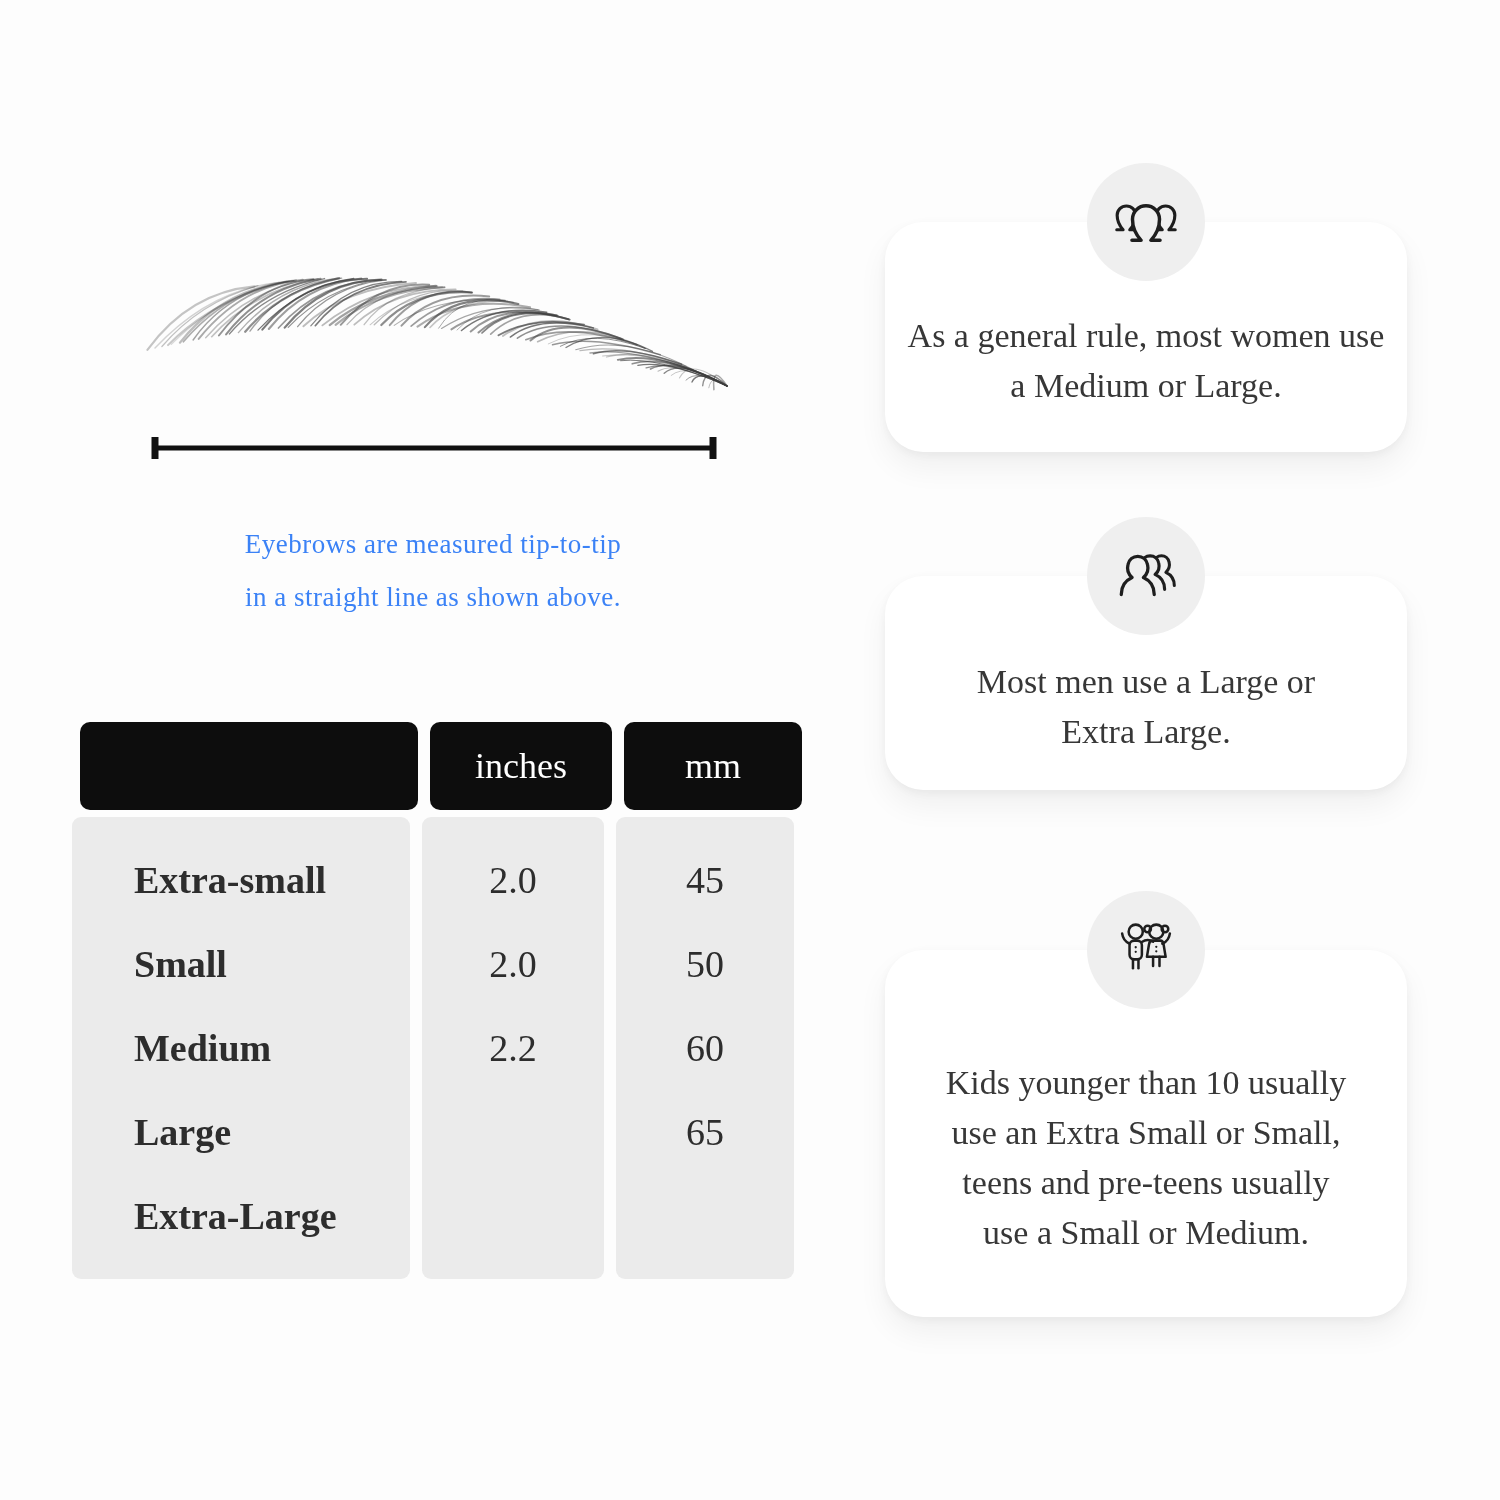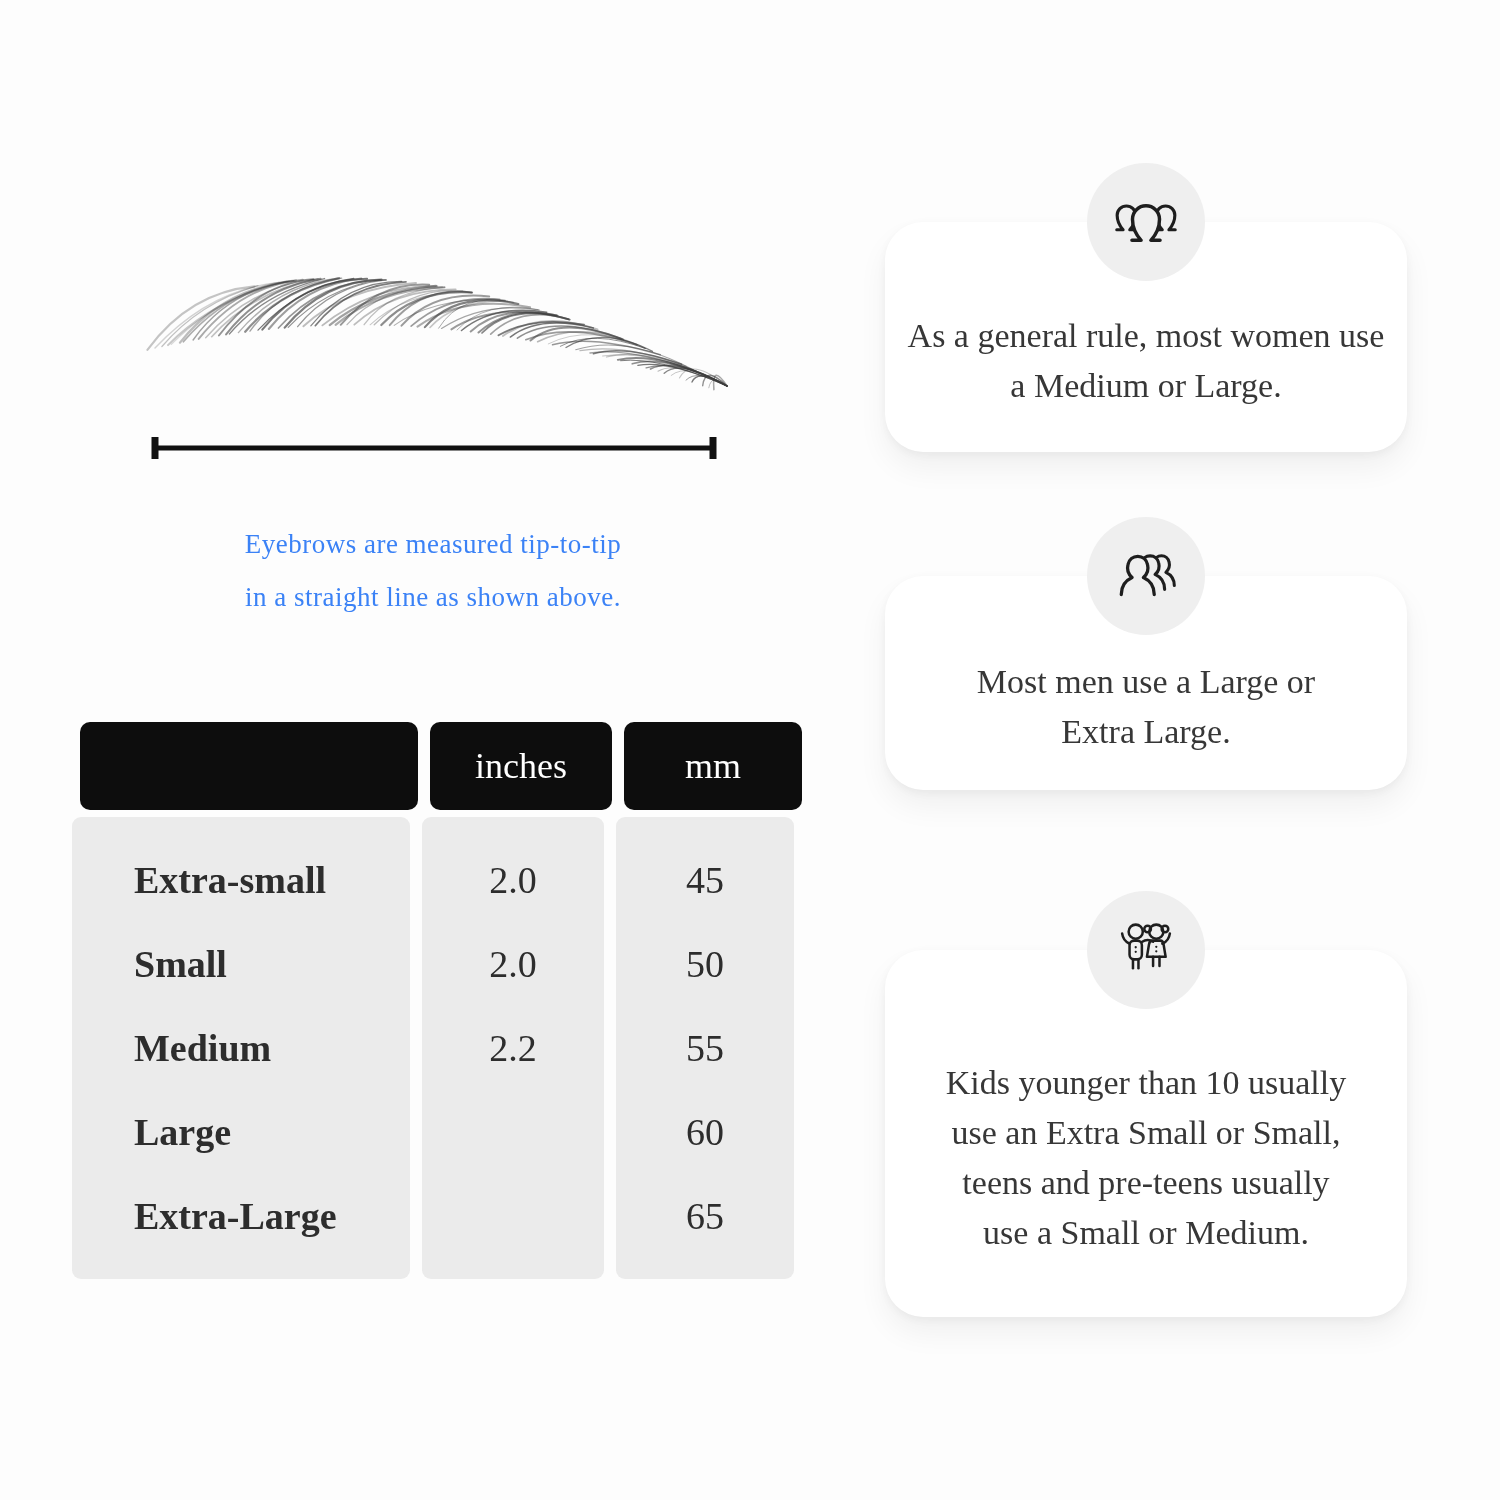--- a/index.html
+++ b/index.html
@@ -158,21 +158,20 @@
       <div class="trow">Extra-Large</div>
     </div>
     <div class="tcol nums">
       <div class="trow">2.0</div>
       <div class="trow">2.0</div>
       <div class="trow">2.2</div>
     </div>
     <div class="tcol nums">
       <div class="trow">45</div>
       <div class="trow">50</div>
-      <div class="trow">55</div>
       <div class="trow">60</div>
       <div class="trow">65</div>
     </div>
   </div>
 </div>
 
 <div id="card-women" class="card abs">
   <div class="icon-circle">
     <svg width="68" height="58" viewBox="-33 -28 66 56">
       <g stroke="#1e1e1e" stroke-linecap="round" stroke-linejoin="round" fill="none">

